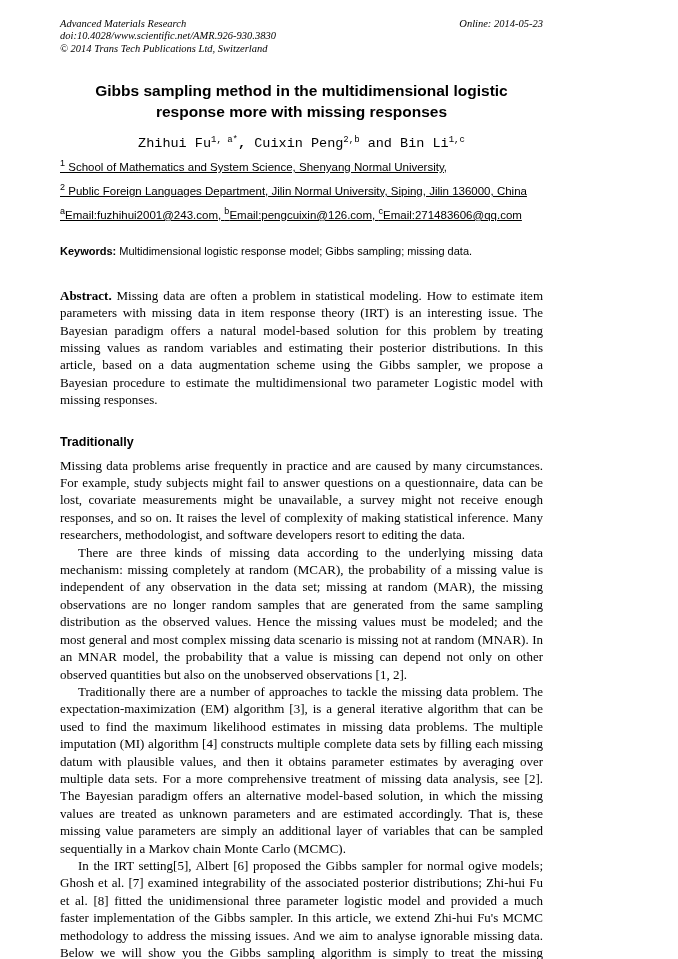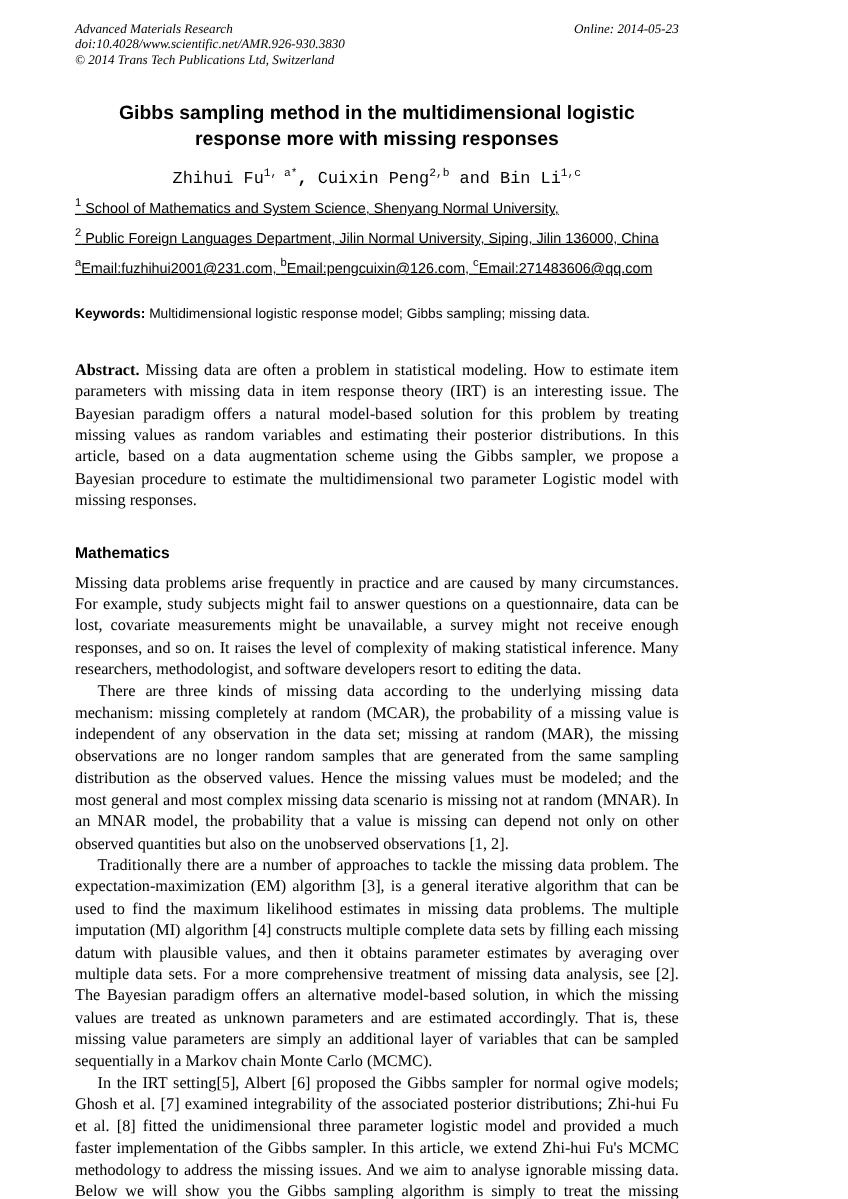--- a/index.html
+++ b/index.html
@@ -106,27 +106,27 @@
     <div class="header-right">Online: 2014-05-23</div>
   </header>
 
   <h1 class="paper-title">Gibbs sampling method in the multidimensional logistic response more with missing responses</h1>
 
   <div class="authors-line"><span>Zhihui Fu</span><sup>1, a*</sup><b>, </b><span>Cuixin Peng</span><sup>2,b</sup><span> and </span><span>Bin Li</span><sup>1,c</sup></div>
 
   <div class="affil-block">
     <div class="affil"><sup>1</sup><span> School of Mathematics and System Science, Shenyang Normal University,</span></div>
     <div class="affil"><sup>2</sup><span> Public Foreign Languages Department, Jilin Normal University, Siping, Jilin 136000, China</span></div>
-    <div class="emails"><sup>a</sup><span>Email:fuzhihui2001@231.com, </span><sup>b</sup><span>Email:pengcuixin@126.com, </span><sup>c</sup><span>Email:271483606@qq.com</span></div>
+    <div class="emails"><sup>a</sup><span>Email:fuzhihui2001@243.com, </span><sup>b</sup><span>Email:pengcuixin@126.com, </span><sup>c</sup><span>Email:271483606@qq.com</span></div>
   </div>
 
   <div class="keywords-line"><b>Keywords:</b><span> Multidimensional logistic response model; Gibbs sampling; missing data.</span></div>
 
   <p class="serif-par abstract-par"><b>Abstract.</b><span> Missing data are often a problem in statistical modeling. How to estimate item parameters with missing data in item response theory (IRT) is an interesting issue. The Bayesian paradigm offers a natural model-based solution for this problem by treating missing values as random variables and estimating their posterior distributions. In this article, based on a data augmentation scheme using the Gibbs sampler, we propose a Bayesian procedure to estimate the multidimensional two parameter Logistic model with missing responses.</span></p>
 
-  <h2 class="section-heading">Mathematics</h2>
+  <h2 class="section-heading">Traditionally</h2>
 
   <p class="serif-par body-par">Missing data problems arise frequently in practice and are caused by many circumstances. For example, study subjects might fail to answer questions on a questionnaire, data can be lost, covariate measurements might be unavailable, a survey might not receive enough responses, and so on. It raises the level of complexity of making statistical inference. Many researchers, methodologist, and software developers resort to editing the data.</p>
   <p class="serif-par body-par indent">There are three kinds of missing data according to the underlying missing data mechanism: missing completely at random (MCAR), the probability of a missing value is independent of any observation in the data set; missing at random (MAR), the missing observations are no longer random samples that are generated from the same sampling distribution as the observed values. Hence the missing values must be modeled; and the most general and most complex missing data scenario is missing not at random (MNAR). In an MNAR model, the probability that a value is missing can depend not only on other observed quantities but also on the unobserved observations [1, 2].</p>
   <p class="serif-par body-par indent">Traditionally there are a number of approaches to tackle the missing data problem. The expectation-maximization (EM) algorithm  [3], is a general iterative algorithm that can be used to find the maximum likelihood estimates in missing data problems. The multiple imputation (MI) algorithm [4] constructs multiple complete data sets by filling each missing datum with plausible values, and then it obtains parameter estimates by averaging over multiple data sets. For a more comprehensive treatment of missing data analysis, see [2]. The Bayesian paradigm offers an alternative model-based solution, in which the missing values are treated as unknown parameters and are estimated accordingly. That is, these missing value parameters are simply an additional layer of variables that can be sampled sequentially in a Markov chain Monte Carlo (MCMC).</p>
   <p class="serif-par body-par indent">In the IRT setting[5], Albert [6] proposed the Gibbs sampler for normal ogive models; Ghosh et al. [7]  examined integrability of the associated posterior distributions; Zhi-hui Fu et al. [8] fitted the unidimensional three parameter logistic  model and provided a much faster implementation of the Gibbs sampler. In this article, we extend Zhi-hui Fu's MCMC methodology to address the missing issues. And we aim to analyse ignorable missing data. Below we will show you the Gibbs sampling algorithm is simply to treat the missing responses as another block of "parameters" to be sampled along with the  item parameters and the ability parameters from their posterior distributions.</p>
 
 </div>
 
 </body></html>

